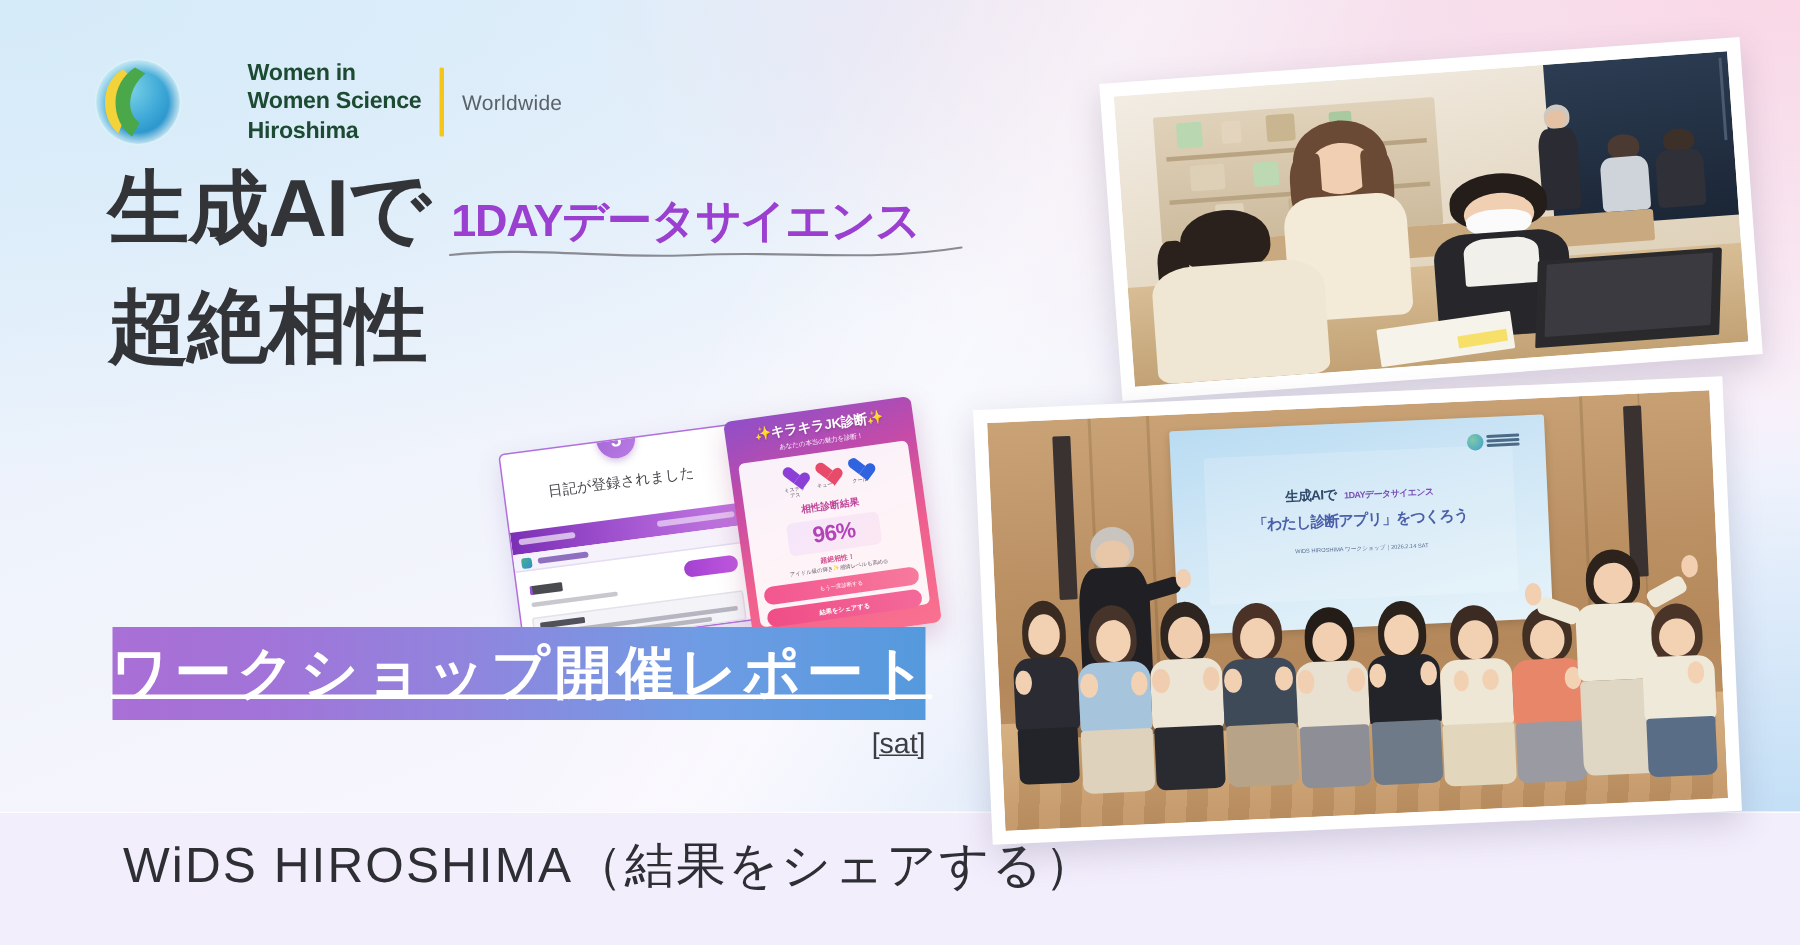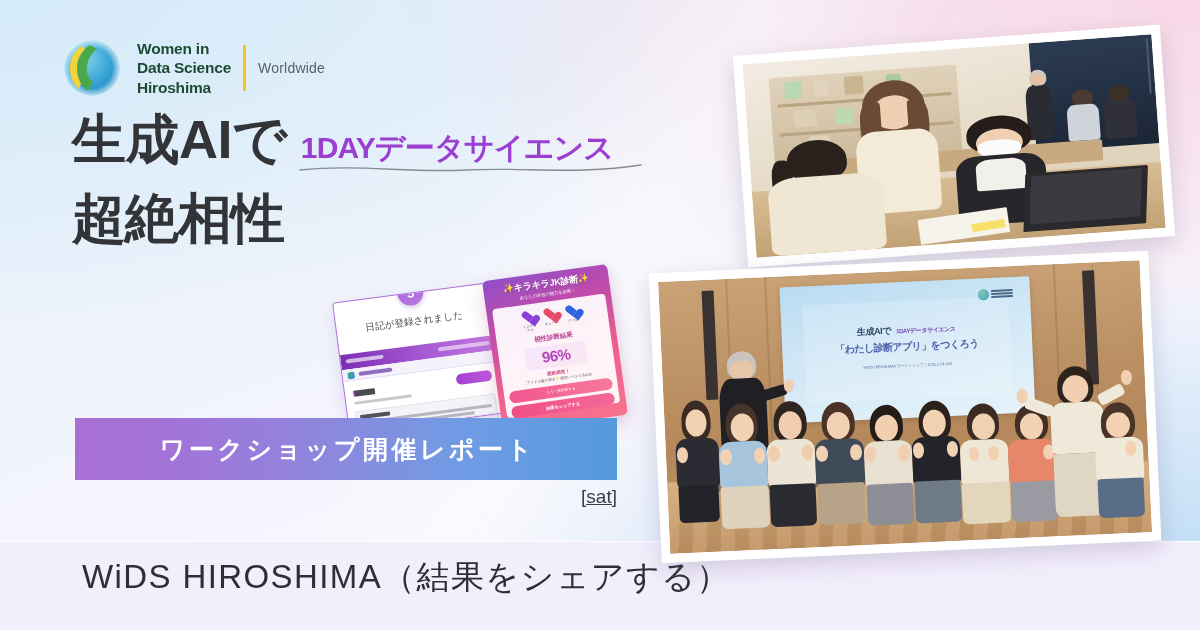--- a/index.html
+++ b/index.html
@@ -27,21 +27,21 @@
   }
   .footer-band {
     position:absolute; left:0; right:0; bottom:0; height:89px;
     background:#f3eefc;
   }
   .footer-band-line { position:absolute; left:0; right:0; top:0; height:1px; background:rgba(255,255,255,0.8); }
 
   
   .logo-wrap { position:absolute; left:60px; top:36px; display:flex; align-items:center; gap:13px; }
   .logo-mark { width:64px; height:64px; flex:none; }
-  .logo-text { display:flex; align-items:center; gap:12px; }
+  .logo-text { display:flex; align-items:center; gap:12px;margin-left:28px; }
   .logo-lines {
     font-size:15.5px; font-weight:bold; line-height:1.24;
     color:#1d4a33; letter-spacing:-0.2px; white-space:nowrap;
   }
   .logo-divider { width:3px; height:46px; background:#f5c518; border-radius:1px; }
   .logo-city { font-size:14px; color:#5a6168; letter-spacing:0.2px; white-space:nowrap; }
 
   
   .headline { position:absolute; left:72px; top:112px; width:640px; }
   .line1 { display:flex; align-items:baseline; gap:14px; height:64px; }
@@ -70,23 +70,24 @@
     letter-spacing:-1px; line-height:1; white-space:nowrap;
   }
 
   
   .banner {
     position:absolute; left:75px; top:418px; width:542px; height:62px;
     background:linear-gradient(90deg,#a96fd6 0%,#a273d8 18%,#8f86de 45%,#6f9ce4 72%,#5599dd 100%);
     display:flex; align-items:center; justify-content:center;
   }
   .banner-text {
-    color:#ffffff; font-size:25px; font-weight:bold;
+    color:#ffffff; font-size:38px; font-weight:bold;
     letter-spacing:3.5px; line-height:1; white-space:nowrap;
     text-indent:3.5px;
+    text-decoration:underline;
   }
 
   
   .date-row {
     position:absolute; left:0; top:487px; width:617px;
     display:flex; align-items:baseline; justify-content:flex-end; gap:2px;
   }
   .date-main { font-size:35px; color:#3c3d42; letter-spacing:0.5px; line-height:1; }
   .date-day  { font-size:19px; color:#3c3d42; letter-spacing:0px; line-height:1;text-decoration:underline; }
 
@@ -280,21 +281,21 @@
         <circle cx="32" cy="32" r="28" fill="url(#glob)"></circle>
         <circle cx="32" cy="32" r="29" fill="url(#halo)"></circle>
         <path d="M22 10 C14 15 10 23 10 32 C10 41 13 48 19 53 L22 45 C19 41 18 36 19 31 C20 25 23 19 27 15 Z" fill="#f3d23a"></path>
         <path d="M30 9 C22 14 17 23 17 32 C17 42 21 50 28 55 L33 46 C28 42 26 36 27 30 C28 23 32 17 37 13 Z" fill="#4aa84a"></path>
         <path d="M40 8 C31 13 25 23 25 33 C25 44 30 52 38 57 L48 53 C52 47 55 40 55 32 C55 21 49 12 40 8 Z" fill="#1e9fd4" opacity="0.0"></path>
       </svg>
     </div>
     <div class="logo-text">
       <div class="logo-lines">
         <div>Women in</div>
-        <div>Data Science</div>
+        <div>Women Science</div>
         <div>Hiroshima</div>
       </div>
       <div class="logo-divider"></div>
       <div class="logo-city">Worldwide</div>
     </div>
   </div>
 
   <div class="headline">
     <div class="line1">
       <div class="l1-main">生成AIで</div>

